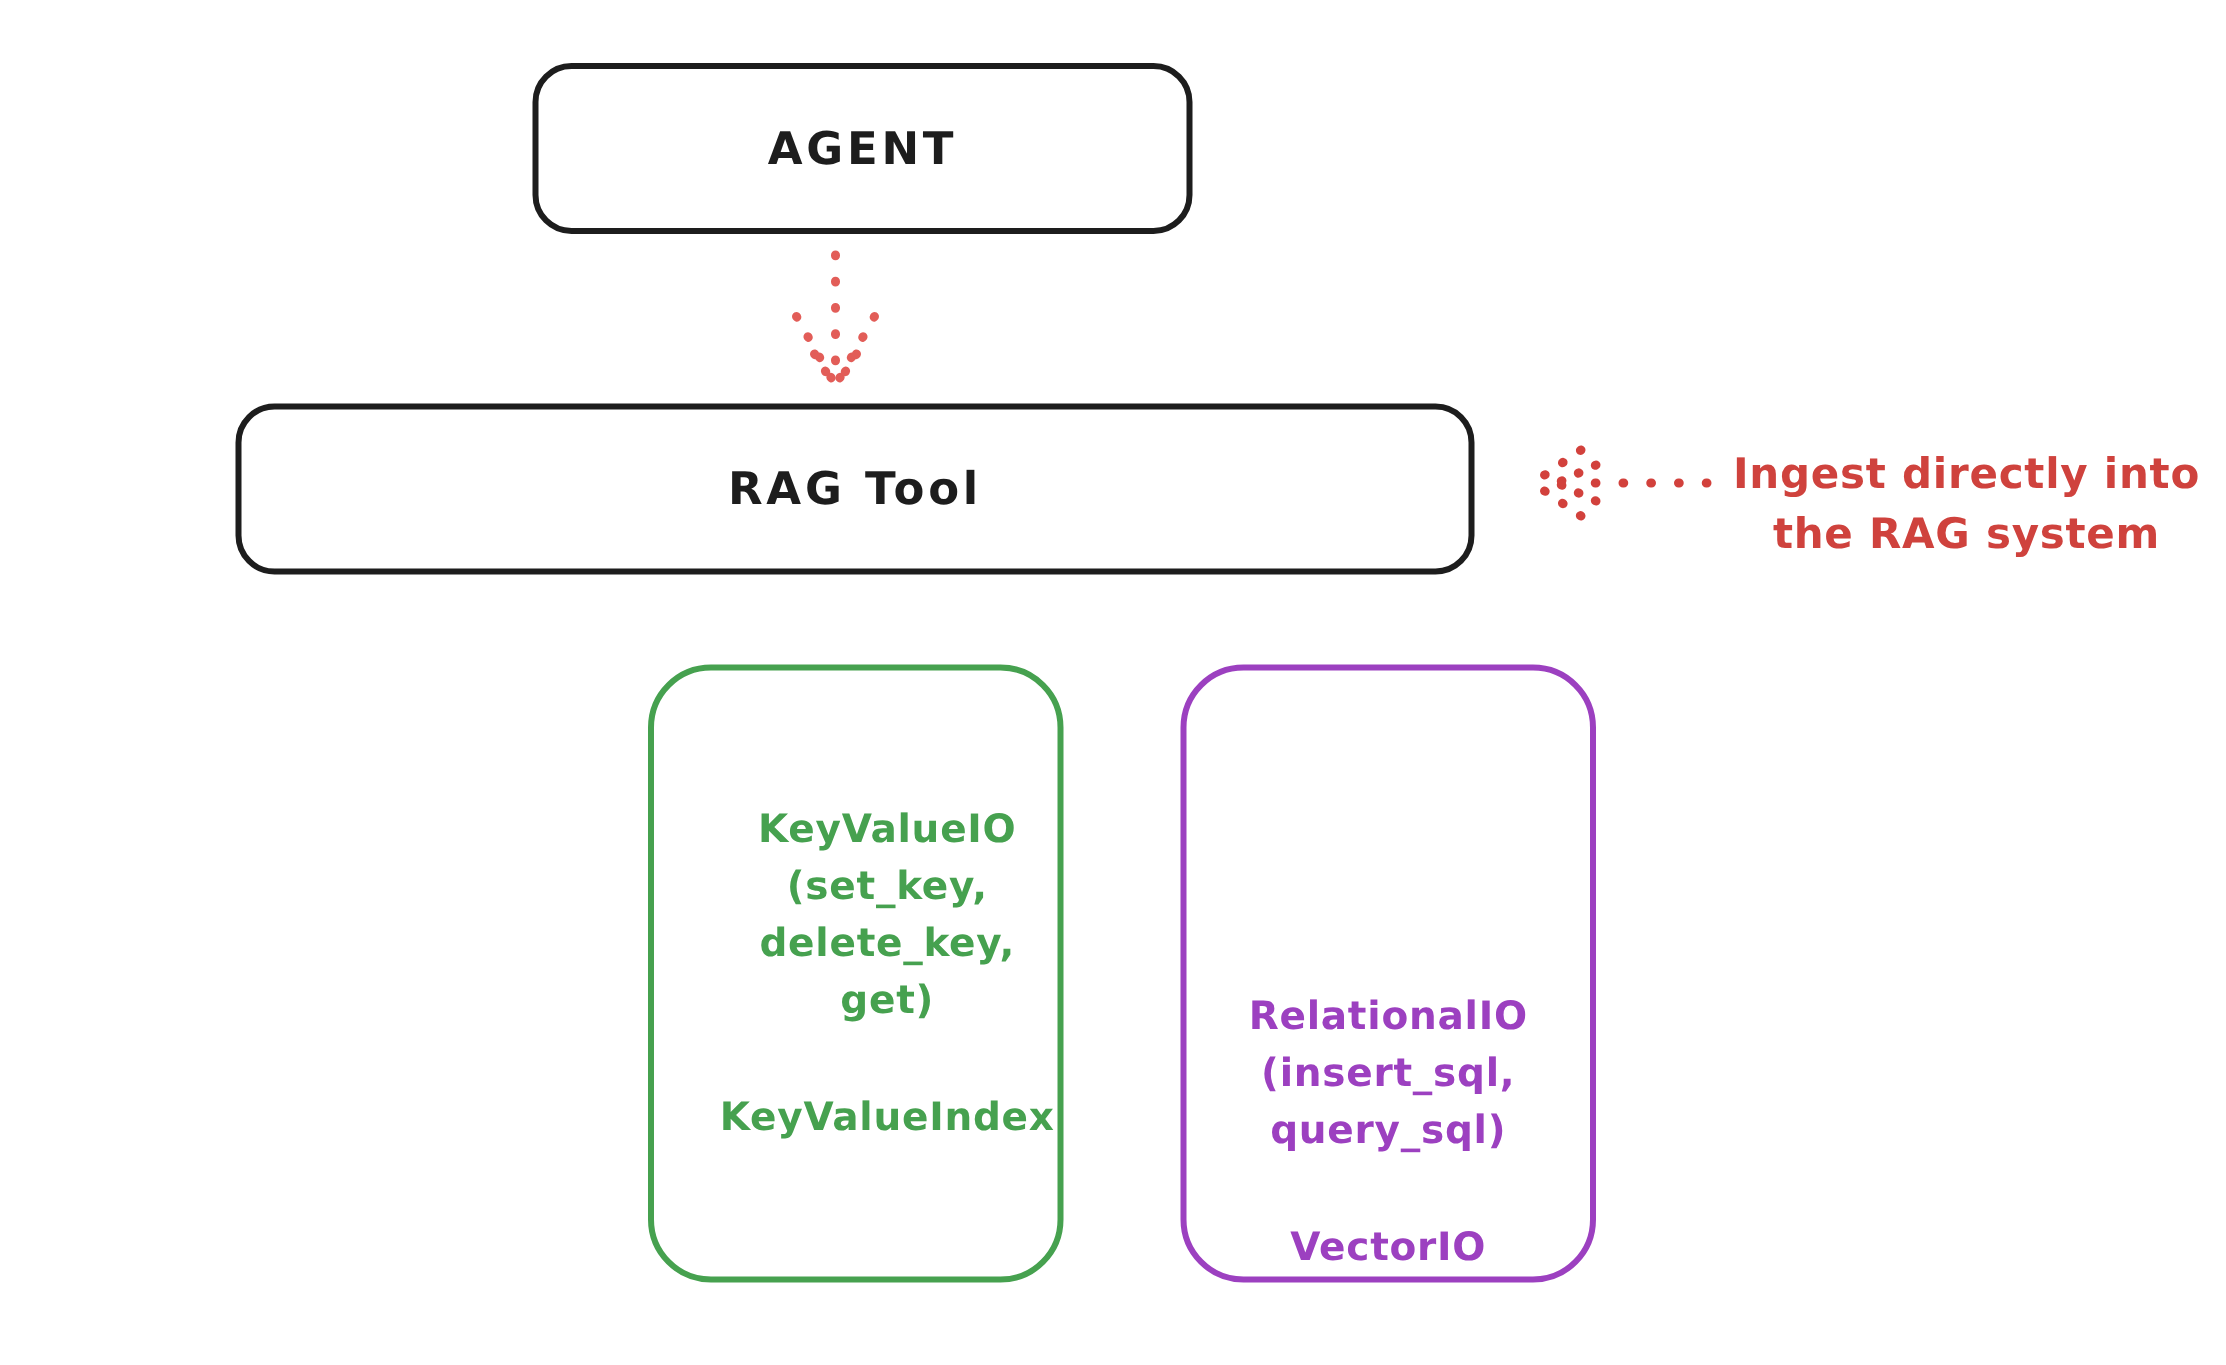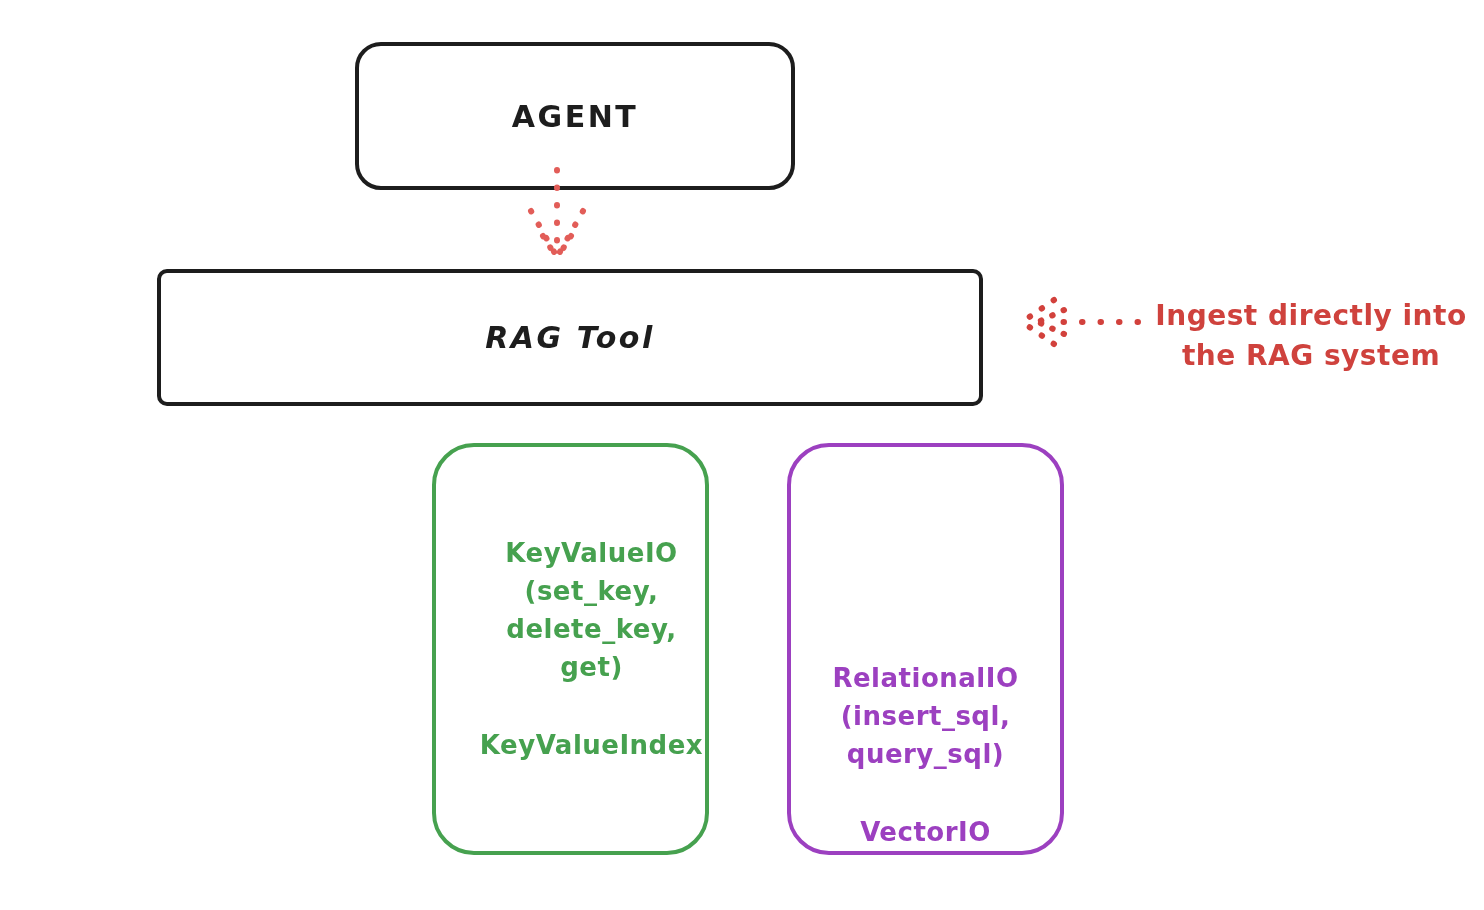--- a/index.html
+++ b/index.html
@@ -26,28 +26,27 @@
   }
   .node-label {
     font-size: 30px;
     font-weight: 700;
     letter-spacing: 2.5px;
     color: #1d1d1d;
     white-space: nowrap;
   }
   .agent-box {
     left: 355px; top: 42px;
-    width: 440px; height: 148px;
+    width: 440px; height: 114px;
     border-radius: 26px;
   }
   .rag-box {
     left: 157px; top: 269px;
-    width: 826px; height: 137px;
-    border-radius: 10px;
-    font-style: italic;
+    width: 826px; height: 114px;
+    border-radius: 26px;
   }
   .io-box {
     position: absolute;
     box-sizing: border-box;
     background: #ffffff;
     border: 4px solid;
     border-radius: 42px;
     display: flex;
     align-items: center;
     justify-content: center;

